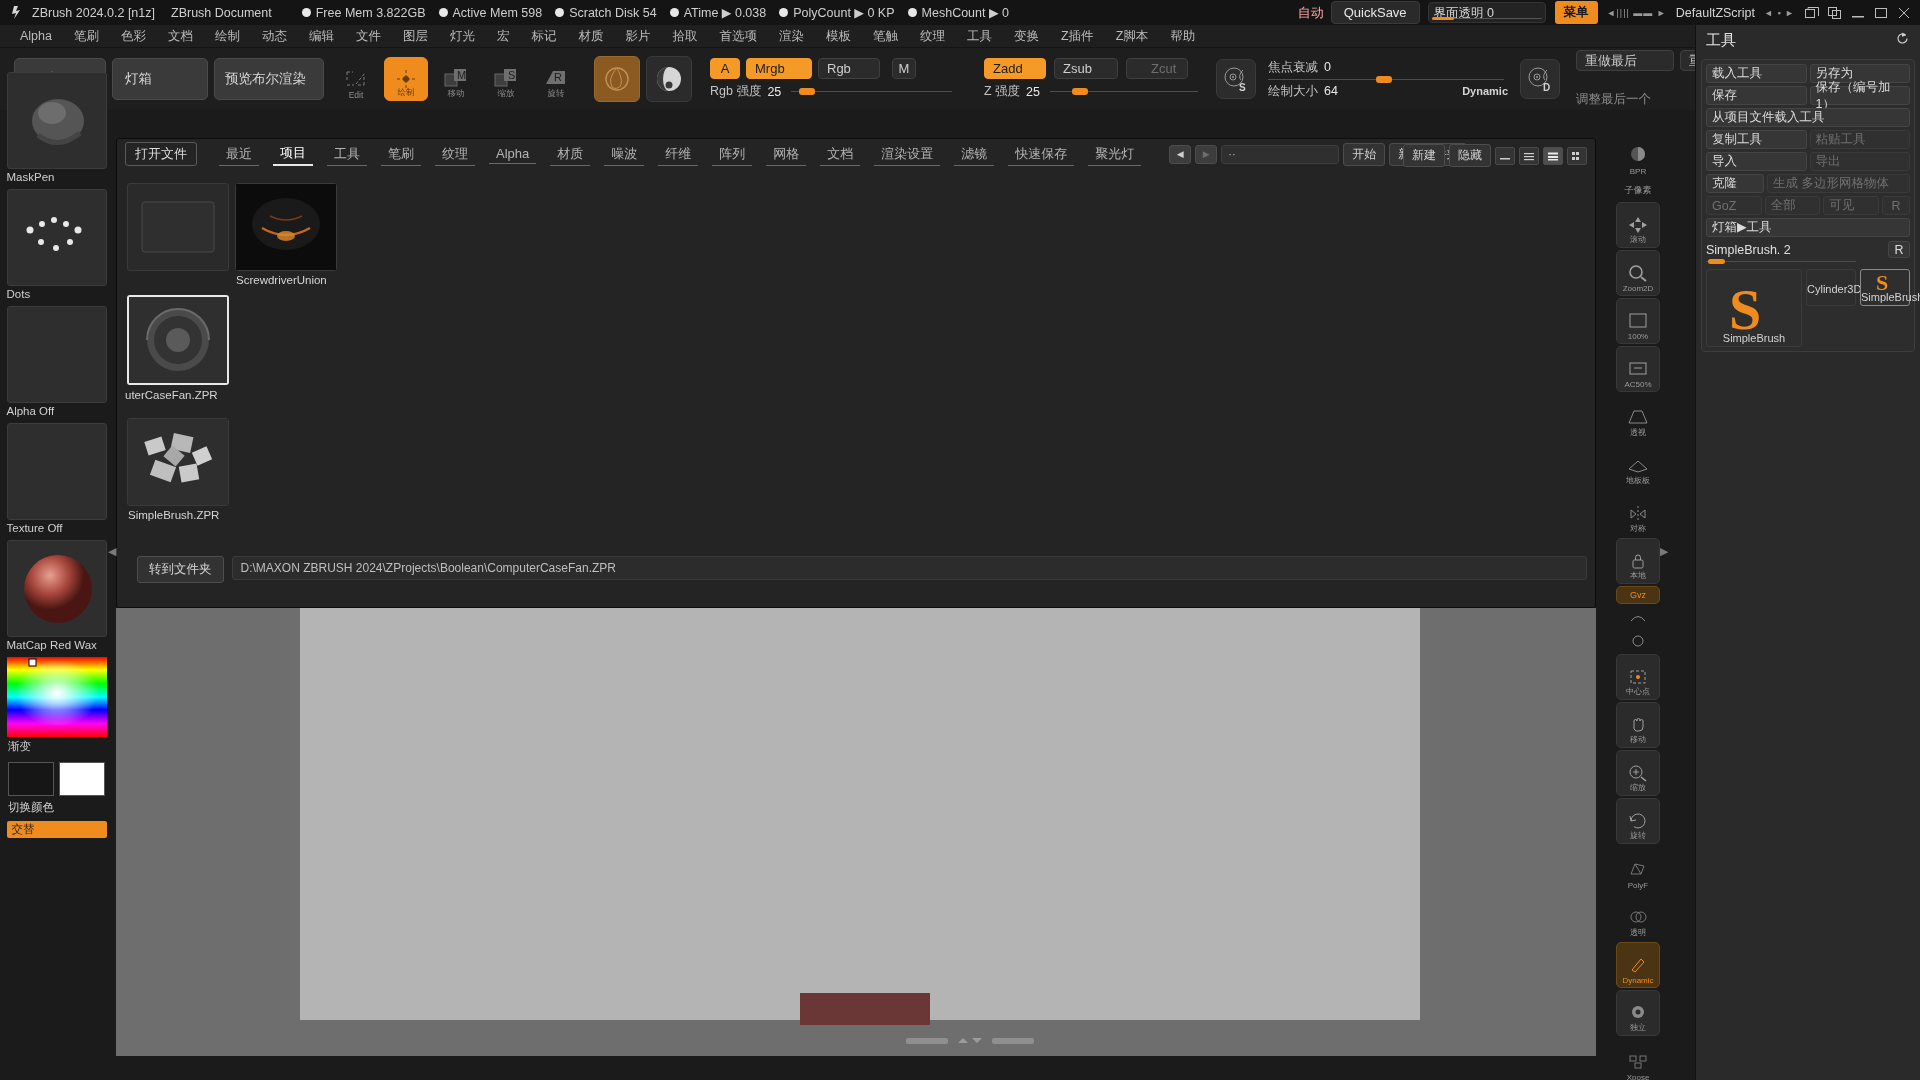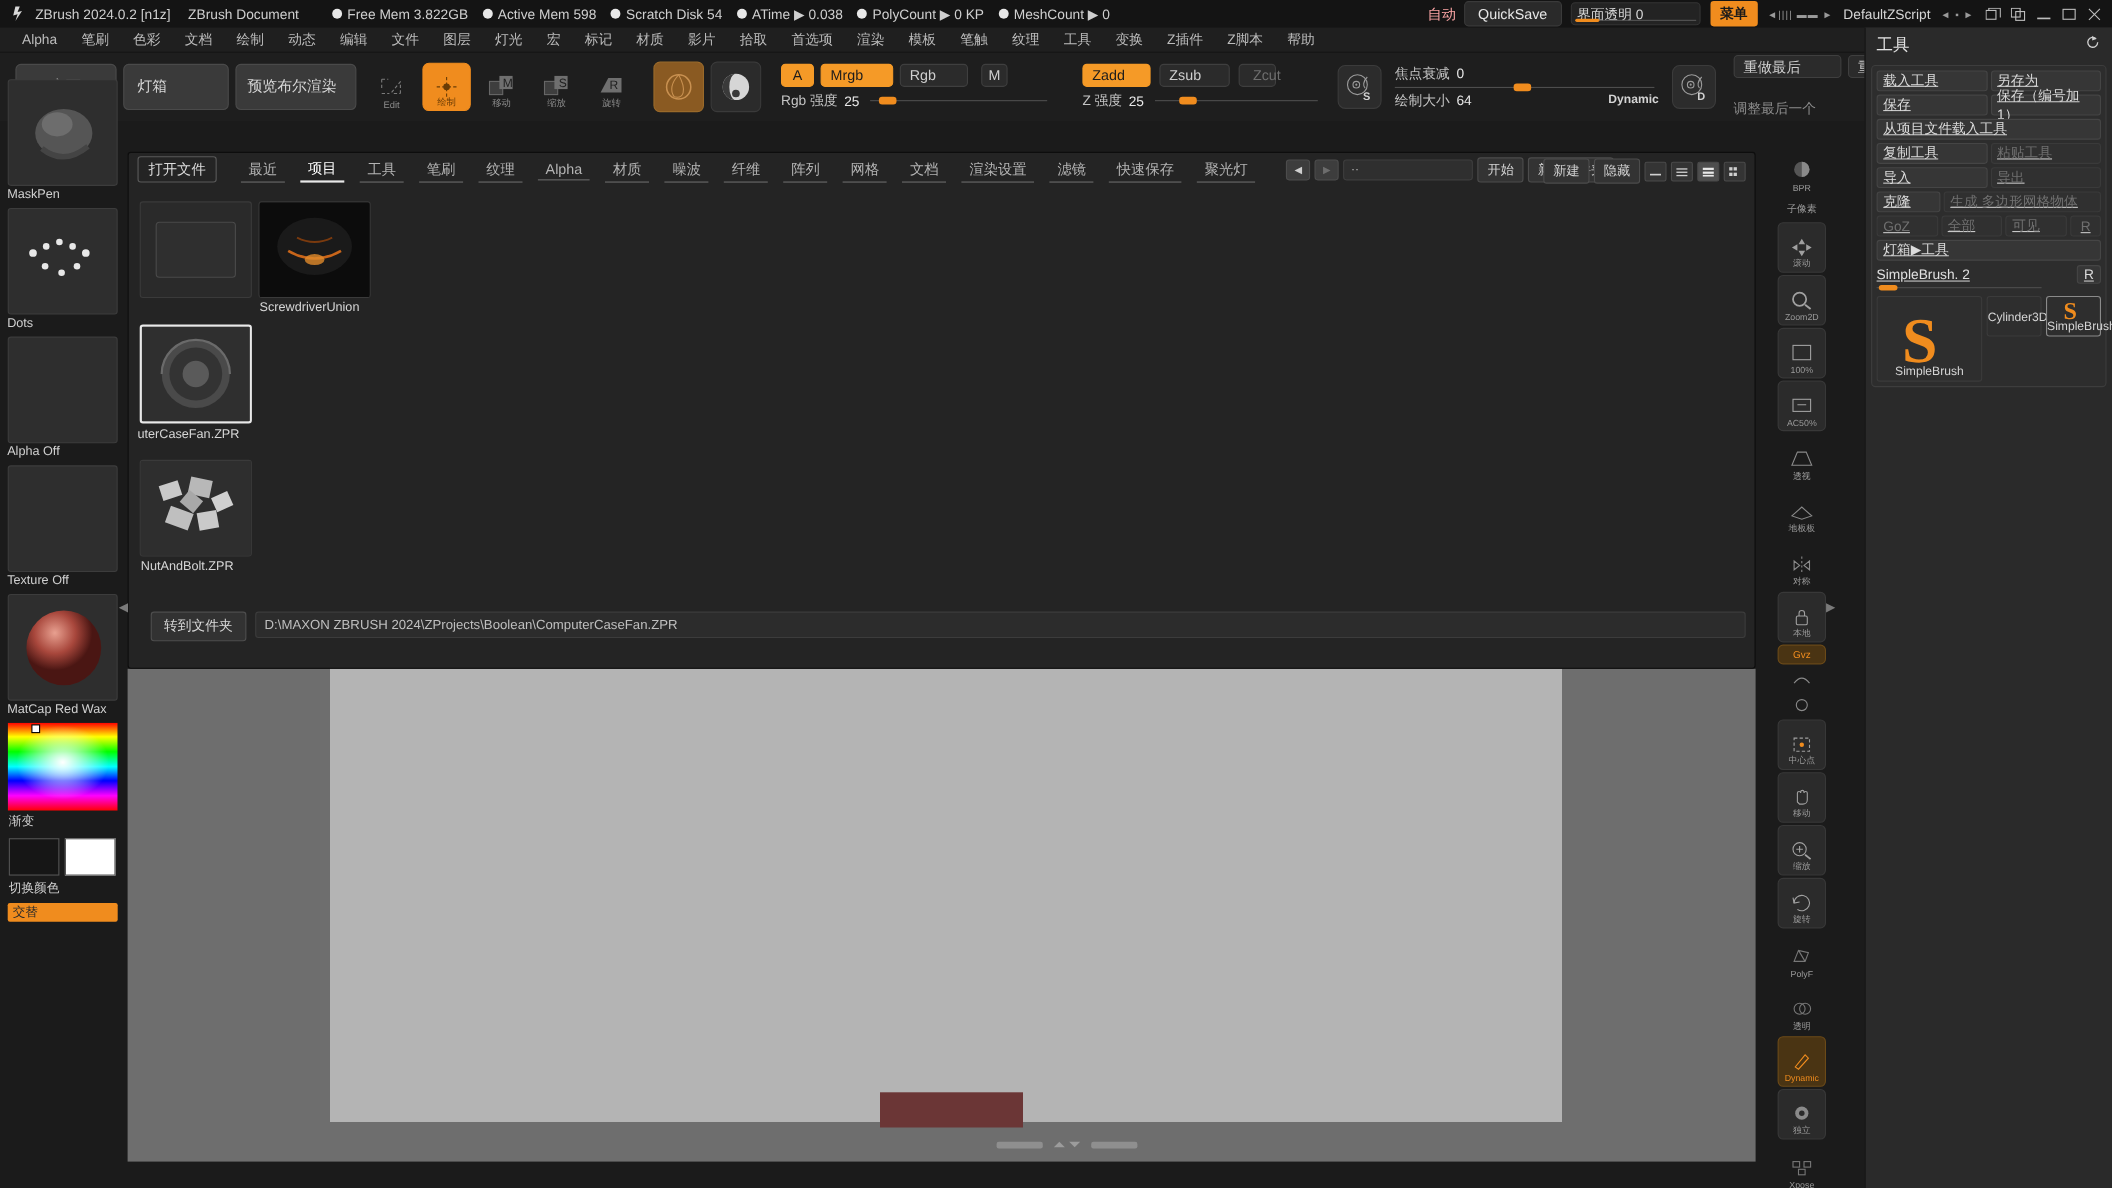--- a/index.html
+++ b/index.html
@@ -119,21 +119,21 @@
   .rs-item.plain{ background:transparent; border:none; }
   .rs-item.hl{ background:#4a3413; border:1px solid #6b4a18; }
   .rs-lab{ font-size:8px; color:#9a9a9a; position:absolute; bottom:2px; }
   .rs-lab.or{ color:#f08c1e; }
 
   
   .toolpal{ position:absolute; right:0; top:25px; width:225px; bottom:0; background:#2a2a2a;
     border-left:1px solid #111; }
   .tp-head{ height:30px; display:flex; align-items:center; justify-content:space-between;
     padding:0 10px; font-size:15px; color:#e2e2e2; }
-  .tp-body{ margin:4px 5px; border:1px solid #3d3d3d; border-radius:4px; padding:4px; background:#2d2d2d;text-decoration:underline;}
+  .tp-body{ margin:4px 5px; border:1px solid #3d3d3d; border-radius:4px; padding:4px; background:#2d2d2d;}
   .tp-row{ display:flex; gap:3px; margin-bottom:3px; }
   .tp-btn{ flex:1; border:1px solid #454545; border-radius:3px; background:#363636; color:#dcdcdc;
     font-size:12.5px; height:19px; display:flex; align-items:center; padding-left:5px; }
   .tp-btn.dim{ color:#707070; border-color:#3a3a3a; background:#303030; }
   .tp-btn.tiny{ flex:0 0 28px; justify-content:center; padding-left:0; }
   .tp-name{ display:flex; align-items:center; justify-content:space-between;
      font-size:12.5px; color:#e0e0e0; margin:4px 0 1px 0; }
   .tp-thumbs{ display:flex; gap:4px; }
   .tp-thumb{ flex:1; height:78px; background:#2e2e2e; border:1px solid #3b3b3b; border-radius:3px;
      position:relative; display:flex; align-items:center; justify-content:center; }
@@ -322,21 +322,21 @@
       <span class="slider-track" style="flex:1;margin-left:4px;position:relative">
         <i class="slider-knob" style="left:8px"></i>
       </span>
     </div>
   </div>
 
   <div style="display:flex;flex-direction:column;margin-left:26px;gap:4px;">
     <div style="display:flex;gap:8px;align-items:center;">
       <span class="pill on" style="width:62px;padding-left:8px">Zadd</span>
       <span class="pill" style="width:64px;padding-left:8px">Zsub</span>
-      <span class="pill dim" style="width:34px;padding-left:12px">Zcut</span>
+      <span class="pill dim" style="width:62px;padding-left:24px">Zcut</span>
     </div>
     <div style="display:flex;align-items:center;gap:6px;width:214px;">
       <span class="slider-lbl">Z 强度</span>
       <span class="slider-val">25</span>
       <span class="slider-track" style="flex:1;margin-left:4px;position:relative">
         <i class="slider-knob" style="left:22px"></i>
       </span>
     </div>
   </div>
 
@@ -585,21 +585,21 @@
     <div class="thumb" style="left:4px; top:245px;">
       <svg width="100" height="86" viewBox="0 0 100 86">
         <rect width="100" height="86" fill="#2e2e2e"></rect>
         <rect x="18" y="20" width="18" height="14" fill="#c9c9c9" transform="rotate(-18 27 27)"></rect>
         <rect x="44" y="16" width="20" height="16" fill="#b8b8b8" transform="rotate(12 54 24)"></rect>
         <rect x="66" y="30" width="16" height="14" fill="#d0d0d0" transform="rotate(-24 74 37)"></rect>
         <rect x="24" y="44" width="22" height="16" fill="#bfbfbf" transform="rotate(20 35 52)"></rect>
         <rect x="52" y="46" width="18" height="16" fill="#cacaca" transform="rotate(-10 61 54)"></rect>
         <rect x="38" y="30" width="16" height="14" fill="#a8a8a8" transform="rotate(40 46 37)"></rect>
       </svg>
-      <span class="thumb-lab" style="left:0;top:90px">NutAndBolt.ZPR</span>
+      <span class="thumb-lab" style="left:0;top:90px">SimpleBrush.ZPR</span>
     </div>
   </div>
 
   <div class="lb-foot">
     <span class="goto-btn">转到文件夹</span>
     <span class="path-long">D:\MAXON ZBRUSH 2024\ZProjects\Boolean\ComputerCaseFan.ZPR</span>
   </div>
 </div>
 
 <div class="rightshelf">

